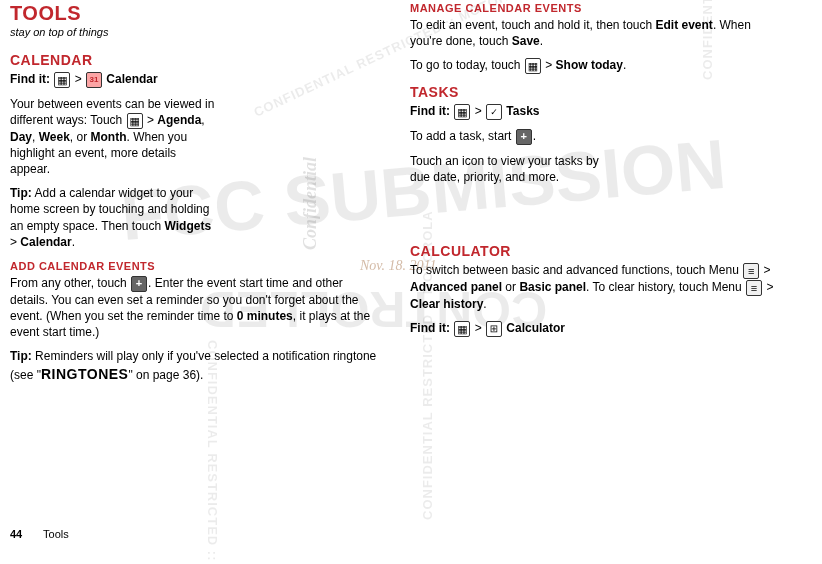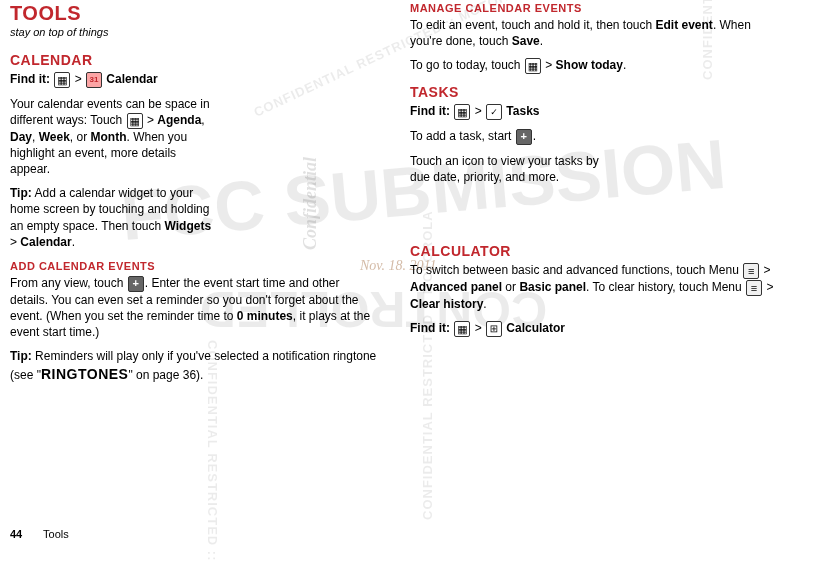--- a/index.html
+++ b/index.html
@@ -131,29 +131,29 @@
 
     <h2 class="section">CALENDAR</h2>
     <p>
       <span class="bold">Find it:</span>
       <span class="icon apps"></span>
       <span> &gt; </span>
       <span class="icon cal31">31</span>
       <span class="bold">Calendar</span>
     </p>
     <p class="narrow-para">
-      <span>Your calendar events can be space in different ways: Touch </span><span class="icon apps"></span><span> &gt; </span><span class="bold">Agenda</span><span>, </span><span class="bold">Day</span><span>, </span><span class="bold">Week</span><span>, or </span><span class="bold">Month</span><span>. When you highlight an event, more details appear.</span>
+      <span>Your between events can be viewed in different ways: Touch </span><span class="icon apps"></span><span> &gt; </span><span class="bold">Agenda</span><span>, </span><span class="bold">Day</span><span>, </span><span class="bold">Week</span><span>, or </span><span class="bold">Month</span><span>. When you highlight an event, more details appear.</span>
     </p>
     <p class="narrow-para">
       <span class="bold">Tip:</span><span> Add a calendar widget to your home screen by touching and holding an empty space. Then touch </span><span class="bold">Widgets</span><br><span> &gt; </span><span class="bold">Calendar</span><span>.</span>
     </p>
 
     <h3 class="subsection">ADD CALENDAR EVENTS</h3>
     <p>
-      <span>From any view, touch </span><span class="icon plus"></span><span>. Enter the event start time and other details. You can even set a reminder so you don't forget about the event. (When you set the reminder time to </span><span class="bold">0 minutes</span><span>, it plays at the event start time.)</span>
+      <span>From any other, touch </span><span class="icon plus"></span><span>. Enter the event start time and other details. You can even set a reminder so you don't forget about the event. (When you set the reminder time to </span><span class="bold">0 minutes</span><span>, it plays at the event start time.)</span>
     </p>
     <p>
       <span class="bold">Tip:</span><span> Reminders will play only if you've selected a notification ringtone (see "</span><span class="smallcaps">RINGTONES</span><span>" on page 36).</span>
     </p>
   </div>
 
   <div class="col-right">
     <h3 class="subsection" style="margin-top:2px;">MANAGE CALENDAR EVENTS</h3>
     <p>
       <span>To edit an event, touch and hold it, then touch </span><span class="bold">Edit event</span><span>. When you're done, touch </span><span class="bold">Save</span><span>.</span>

